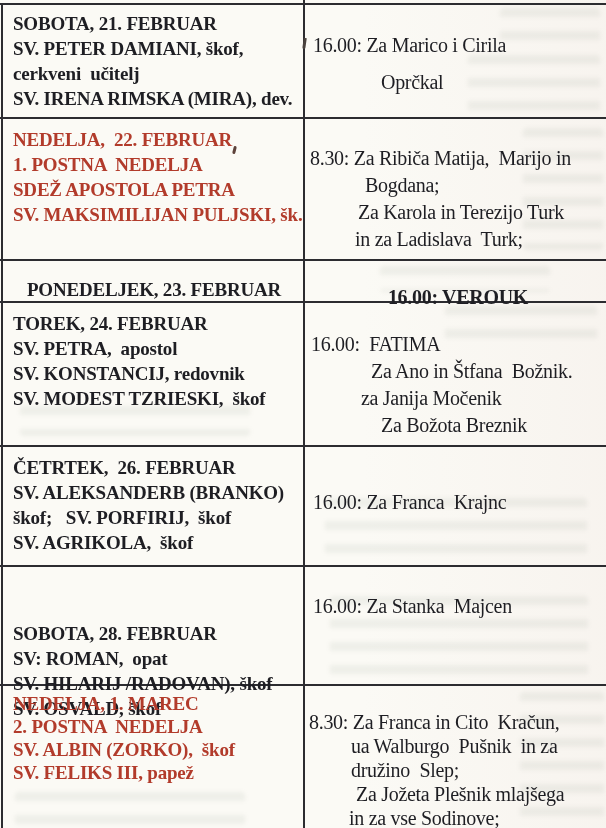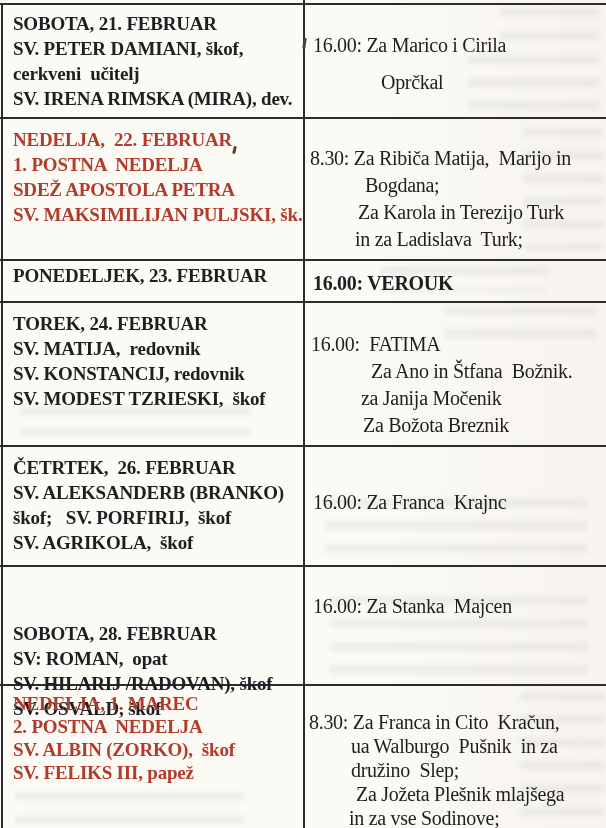--- a/index.html
+++ b/index.html
@@ -99,41 +99,41 @@
       <span class="l-line">SV. MAKSIMILIJAN PULJSKI, šk.</span>
     </div>
     <div class="rcell" style="padding-top:26px; left:310px;">
       <span class="r-line">8.30: Za Ribiča Matija,  Marijo in</span>
       <span class="r-line" style="margin-left:55px;">Bogdana;</span>
       <span class="r-line" style="margin-left:48px;">Za Karola in Terezijo Turk</span>
       <span class="r-line" style="margin-left:45px;">in za Ladislava  Turk;</span>
     </div>
   </div>
 
-  <div class="row bold-right" style="top:258px; height:57px;">
+  <div class="row bold-right" style="top:272px; height:57px;text-align:center;">
     <div class="lcell" style="padding-top:5px;">
       <span class="l-line">PONEDELJEK, 23. FEBRUAR</span>
     </div>
     <div class="rcell" style="padding-top:12px;">
       <span class="r-line">16.00: VEROUK</span>
     </div>
   </div>
 
   <div class="row" style="top:303px; height:142px;">
     <div class="lcell" style="padding-top:8px;">
       <span class="l-line">TOREK, 24. FEBRUAR</span>
-      <span class="l-line">SV. MATIJA,  redovnik</span>
+      <span class="l-line">SV. PETRA,  apostol</span>
       <span class="l-line">SV. KONSTANCIJ, redovnik</span>
       <span class="l-line">SV. MODEST TZRIESKI,  škof</span>
     </div>
     <div class="rcell" style="padding-top:28px; left:311px;">
       <span class="r-line">16.00:  FATIMA</span>
       <span class="r-line" style="margin-left:60px;">Za Ano in Štfana  Božnik.</span>
       <span class="r-line" style="margin-left:50px;">za Janija Močenik</span>
-      <span class="r-line" style="margin-left:52px;">Za Božota Breznik</span>
+      <span class="r-line" style="margin-left:70px;">Za Božota Breznik</span>
     </div>
   </div>
 
   <div class="row" style="top:447px; height:147px;">
     <div class="lcell" style="padding-top:8px;">
       <span class="l-line">ČETRTEK,  26. FEBRUAR</span>
       <span class="l-line">SV. ALEKSANDERB (BRANKO)</span>
       <span class="l-line">škof;   SV. PORFIRIJ,  škof</span>
       <span class="l-line">SV. AGRIKOLA,  škof</span>
     </div>

